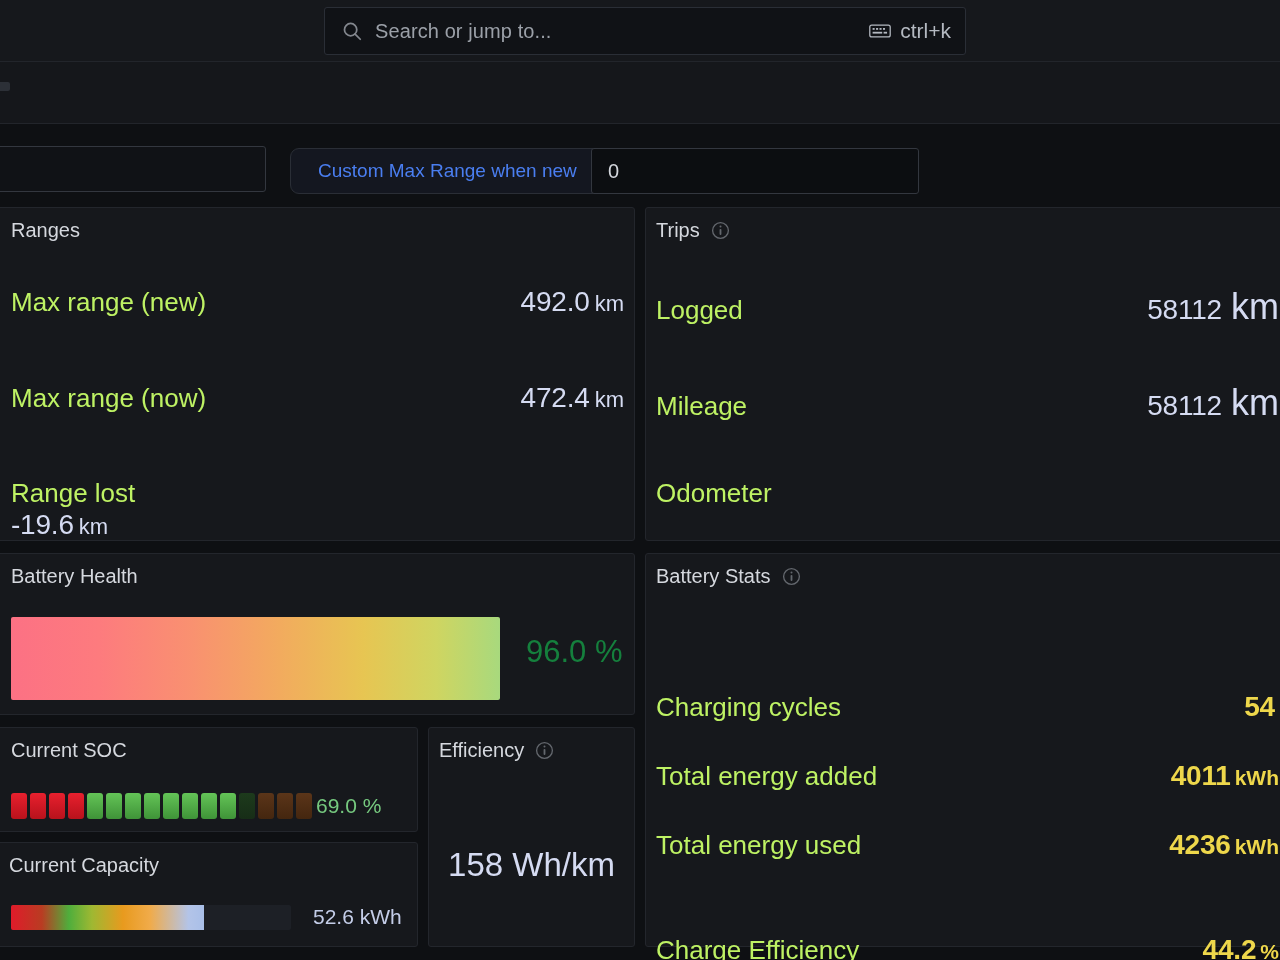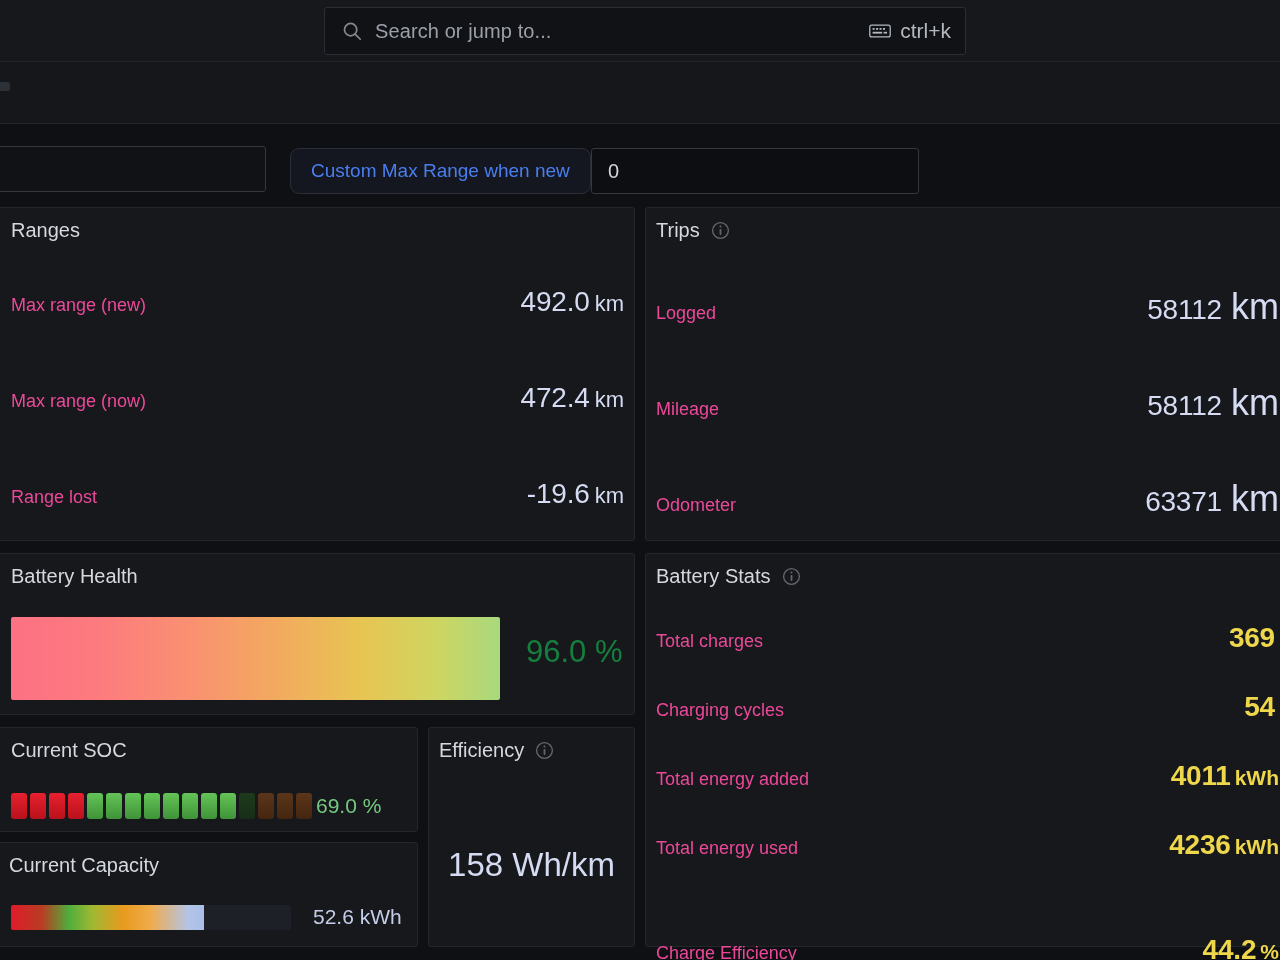--- a/index.html
+++ b/index.html
@@ -50,21 +50,21 @@
   .varrow {
     position: absolute; left: 0; top: 124px; width: 1280px; height: 82px;
     background: #0e1013;
   }
   .var-empty {
     position: absolute; left: -28px; top: 22px; width: 294px; height: 46px;
     background: #101216; border: 1px solid #33373f; border-radius: 3px;
   }
   .var-label {
     position: absolute; left: 290px; top: 148px; height: 46px;
-    display: flex; align-items: center; padding: 0 20px;
+    display: flex; align-items: center; padding: 0 27px;
     background: #141720; border: 1px solid #2a2e36; border-radius: 9px;
     color: #4a7ef0; font-size: 19px; white-space: nowrap;
   }
   .var-input {
     position: absolute; left: 591px; top: 148px; width: 328px; height: 46px;
     background: #0c0e11; border: 1px solid #33373f; border-radius: 3px;
     display: flex; align-items: center; padding: 0 16px;
     color: #d3d6dc; font-size: 20px;
   }
 
@@ -81,21 +81,21 @@
     color: #d5d8de; font-size: 20px; font-weight: 400;
   }
   .info-icon { width: 19px; height: 19px; display: block; opacity: .58; }
 
   
   .stat-rows { position: absolute; left: 0; right: 0; top: 0; bottom: 0; }
   .stat-row {
     position: absolute; left: 10px; right: 10px;
     display: flex; align-items: baseline; justify-content: space-between;
   }
-  .stat-label { color: #ec4899; font-size: 18px; font-weight: 400; }
+  .stat-label { color: #bef264; font-size: 26px; font-weight: 400; }
   .stat-val { white-space: nowrap; }
   .stat-num { font-size: 28px; font-weight: 400; letter-spacing: -.2px; }
   .stat-unit { font-size: 22px; font-weight: 400; margin-left: 5px; }
   .v-blue .stat-num, .v-blue .stat-unit { color: #d5dbf2; }
   .v-blue-big .stat-num { color: #d5dbf2; }
   .v-blue-big .stat-unit { color: #d5dbf2; font-size: 36px; margin-left: 9px; }
   .v-yellow .stat-num, .v-yellow .stat-unit { color: #eed74b; }
   .v-yellow .stat-num { font-weight: 700; }
   .v-yellow .stat-unit { font-weight: 700; font-size: 21px; margin-left: 4px; }
 
@@ -189,21 +189,21 @@
       <span class="stat-val">
         <span class="stat-num">492.0</span><span class="stat-unit">km</span>
       </span>
     </div>
     <div class="stat-row v-blue" style="top:174px; left:20px;">
       <span class="stat-label">Max range (now)</span>
       <span class="stat-val">
         <span class="stat-num">472.4</span><span class="stat-unit">km</span>
       </span>
     </div>
-    <div class="stat-row v-blue" style="top:270px; left:20px;">
+    <div class="stat-row v-blue" style="top:270px; left:20px;flex-direction:column;">
       <span class="stat-label">Range lost</span>
       <span class="stat-val">
         <span class="stat-num">-19.6</span><span class="stat-unit">km</span>
       </span>
     </div>
   </div>
 </div>
 
 <div class="panel" style="left:645px; top:207px; width:645px; height:334px;">
   <div class="panel-title">
@@ -222,23 +222,20 @@
       </span>
     </div>
     <div class="stat-row v-blue-big" style="top:174px;">
       <span class="stat-label">Mileage</span>
       <span class="stat-val">
         <span class="stat-num">58112</span><span class="stat-unit">km</span>
       </span>
     </div>
     <div class="stat-row v-blue-big" style="top:270px;">
       <span class="stat-label">Odometer</span>
-      <span class="stat-val">
-        <span class="stat-num">63371</span><span class="stat-unit">km</span>
-      </span>
     </div>
   </div>
 </div>
 
 <div class="panel" style="left:-10px; top:553px; width:645px; height:162px;">
   <div class="panel-title" style="left:20px;">
     <span>Battery Health</span>
   </div>
   <div class="bh-bar" style="left:20px;"></div>
   <div class="bh-val" style="left:535px;">96.0 %</div>
@@ -294,26 +291,20 @@
 <div class="panel" style="left:645px; top:553px; width:645px; height:394px;">
   <div class="panel-title">
     <span>Battery Stats</span>
     <svg class="info-icon" viewBox="0 0 20 20">
       <circle cx="10" cy="10" r="8.3" fill="none" stroke="#9ba0a8" stroke-width="1.4"></circle>
       <circle cx="10" cy="5.9" r="1.05" fill="#9ba0a8"></circle>
       <rect x="9.05" y="8.3" width="1.9" height="6.4" rx=".9" fill="#9ba0a8"></rect>
     </svg>
   </div>
   <div class="stat-rows">
-    <div class="stat-row v-yellow" style="top:68px;">
-      <span class="stat-label">Total charges</span>
-      <span class="stat-val">
-        <span class="stat-num">369</span><span class="stat-unit"></span>
-      </span>
-    </div>
     <div class="stat-row v-yellow" style="top:137px;">
       <span class="stat-label">Charging cycles</span>
       <span class="stat-val">
         <span class="stat-num">54</span><span class="stat-unit"></span>
       </span>
     </div>
     <div class="stat-row v-yellow" style="top:206px;">
       <span class="stat-label">Total energy added</span>
       <span class="stat-val">
         <span class="stat-num">4011</span><span class="stat-unit">kWh</span>

